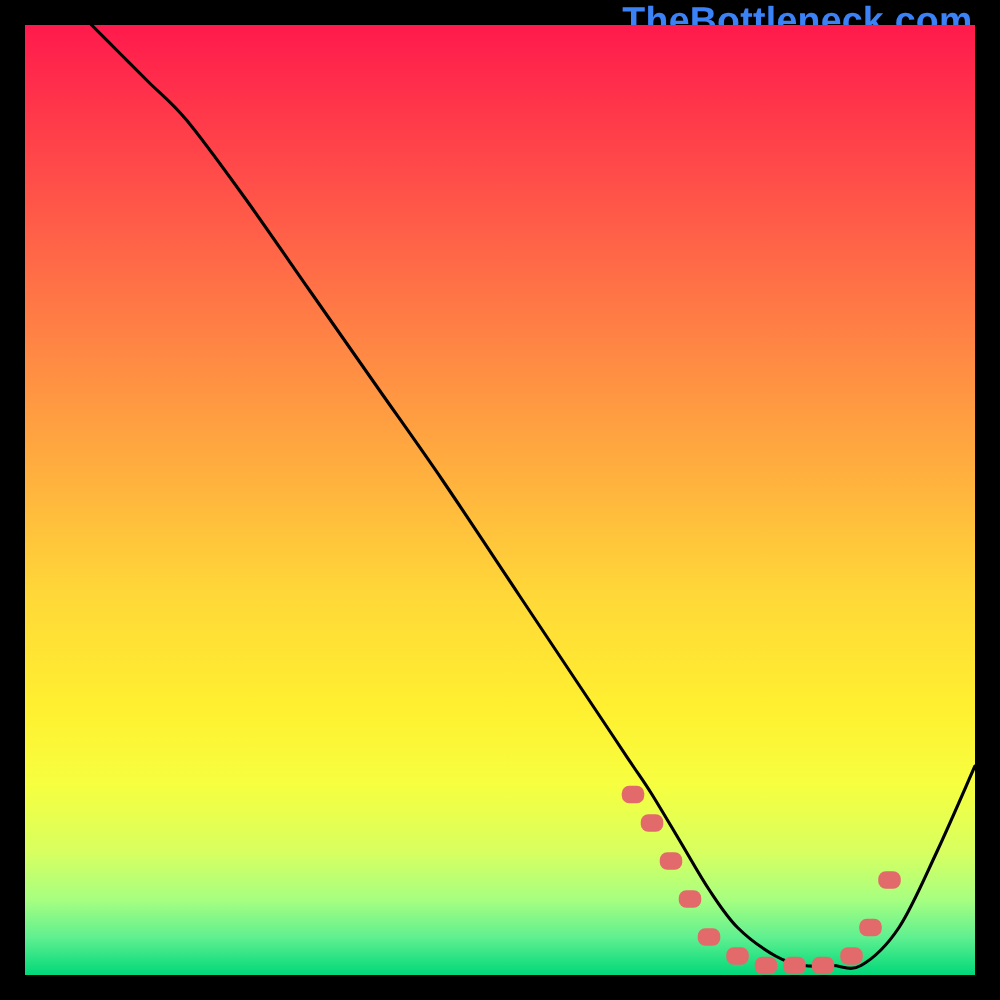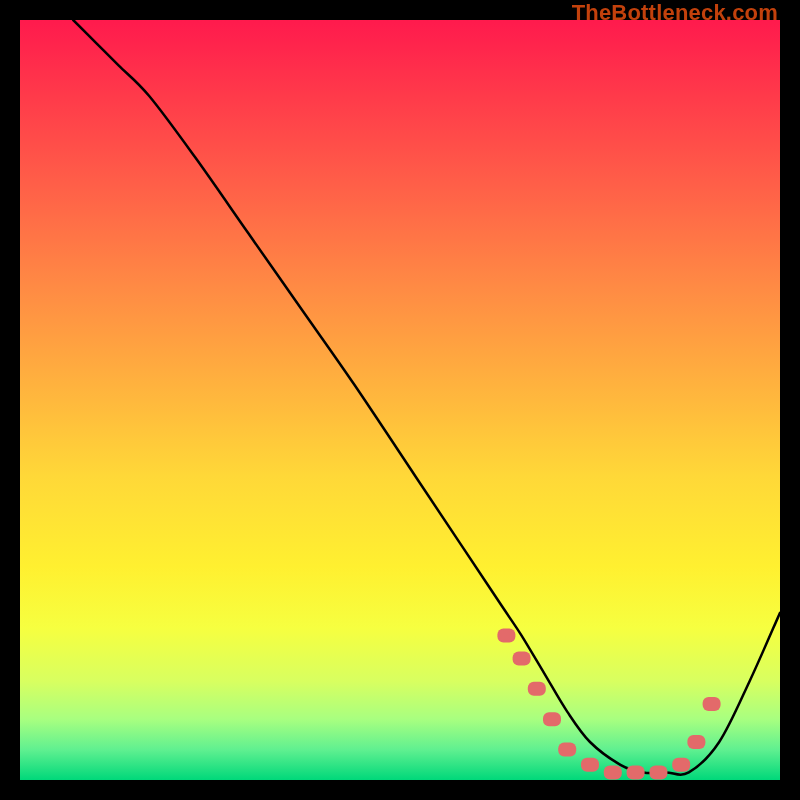--- a/index.html
+++ b/index.html
@@ -38,23 +38,23 @@
       #a8ff80 92%,
       #60f090 96%,
       #00d87a 100%
     );
   }
   .watermark {
     position: absolute;
     top: 0px;
     right: 22px;
     font-family: Arial, Helvetica, sans-serif;
-    font-size: 22px;
+    font-size: 30px;
     font-weight: 600;
-    color: #c2410c;
+    color: #3b82f6;
     letter-spacing: 0.2px;
   }
   svg.curve {
     position: absolute;
     left: 0;
     top: 0;
     width: 760px;
     height: 760px;
   }
 </style>

